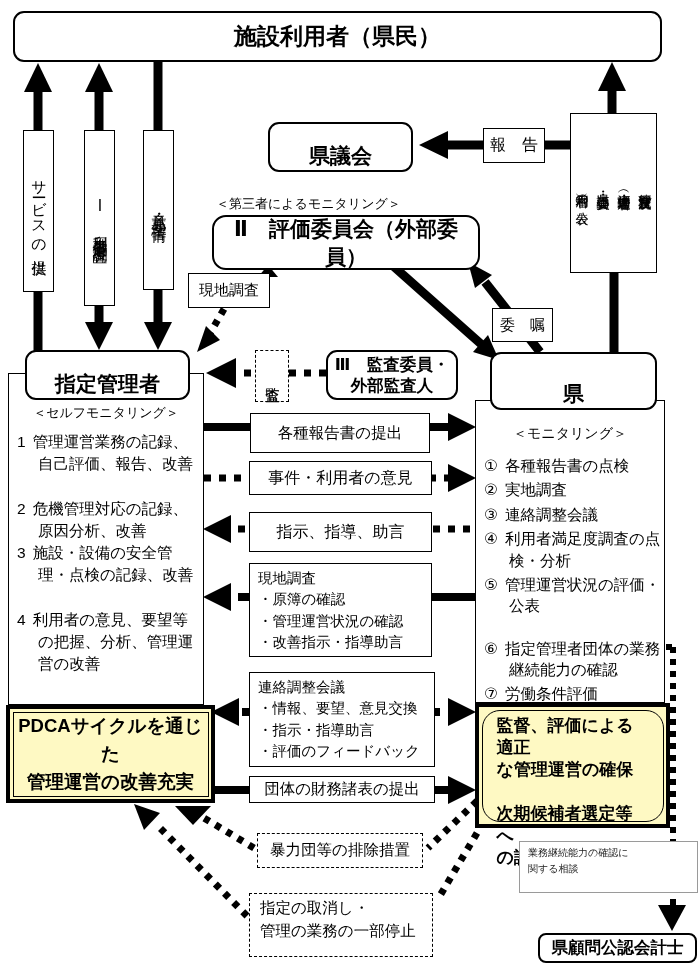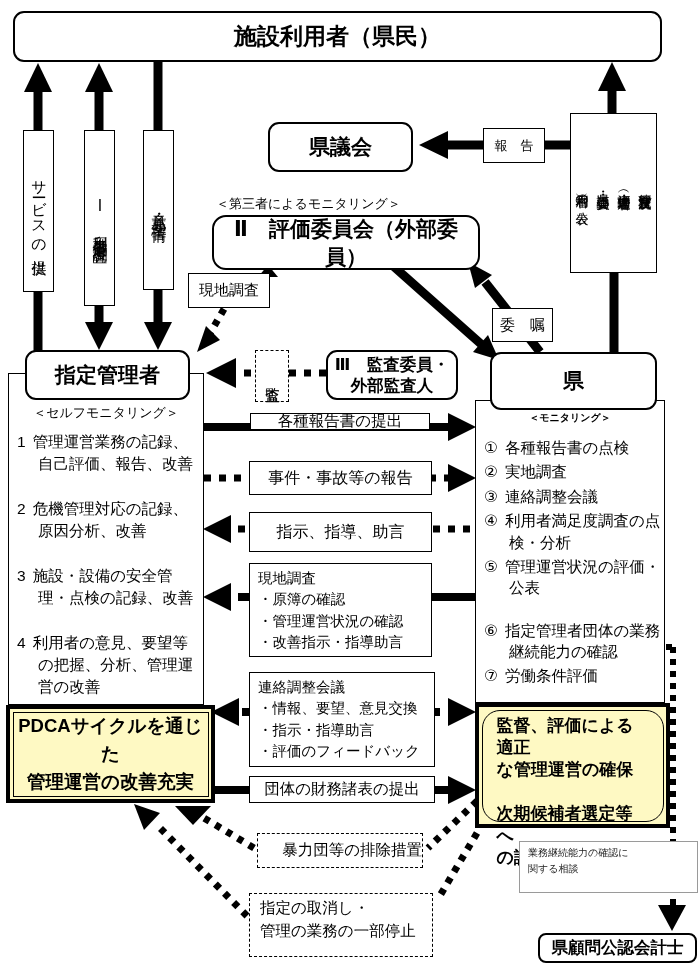--- a/index.html
+++ b/index.html
@@ -12,21 +12,21 @@
   .b25{border-width:2.5px;}
   .rounded{border-radius:11px;}
   .r14{border-radius:14px;}
   .dashed{border:1.5px dashed #000;}
   .gray{border:1.5px solid #9a9a9a;}
   .center{display:flex;align-items:center;justify-content:center;text-align:center;}
   .pre{white-space:pre-line;}
   .lbl{position:absolute;z-index:2;}
   .vwrap{display:flex;align-items:center;justify-content:center;}
   .vtext{writing-mode:vertical-rl;letter-spacing:2px;}
-  .big{font-size:21px;font-weight:600;}
+  .big{font-size:21px;font-weight:600;align-items:flex-end;}
   .dbox{position:absolute;border:4px solid #000;background:#fef9c3;box-sizing:border-box;z-index:2;display:flex;}
   .dbox .in{flex:1;border:1.5px solid #000;margin:2.5px;display:flex;box-sizing:border-box;}
   .num{margin-right:7px;}
   .li{padding-left:21px;text-indent:-21px;}
   svg line{stroke:#000;}
   svg polygon{fill:#000;stroke:none;}
 </style>
 </head>
 <body>
 
@@ -106,21 +106,21 @@
     <span class="vtext">Ⅰ 利用者満足度調査</span>
   </div>
   <div class="box thin vwrap" style="left:143px;top:130px;width:31px;height:160px;font-size:15px;">
     <span class="vtext">意見・要望・苦情</span>
   </div>
 
   <div class="box rounded b2 center big" style="left:268px;top:122px;width:145px;height:50px;">
     <span>県議会</span>
   </div>
 
-  <div class="box thin center" style="left:483px;top:128px;width:62px;height:35px;font-size:13px;">
+  <div class="box thin center" style="left:483px;top:128px;width:62px;height:35px;font-size:16px;">
     <span>報　告</span>
   </div>
 
   <div class="box vwrap" style="left:570px;top:113px;width:87px;height:160px;font-size:13px;">
     <span class="pre" style="writing-mode:vertical-rl;line-height:21px;letter-spacing:0.5px;">管理運営状況及び
 評価（指定管理者・
 県・評価委員会・
 利用者）の公表</span>
   </div>
 
@@ -147,34 +147,34 @@
     <span class="pre">Ⅲ　監査委員・
 外部監査人</span>
   </div>
 
   <div class="box thin" style="left:8px;top:373px;width:196px;height:332px;">
     <div style="margin-top:30px;text-align:center;font-size:13px;">＜セルフモニタリング＞</div>
     <div style="padding:9px 4px 0 8px;font-size:15.5px;line-height:1.42;">
       <div class="li" style="margin-bottom:23px;">
         <span class="num">1</span><span>管理運営業務の記録、自己評価、報告、改善</span>
       </div>
-      <div class="li" style="margin-bottom:23px;">
+      <div class="li" style="">
         <span class="num">2</span><span>危機管理対応の記録、原因分析、改善</span>
       </div>
       <div class="li" style="margin-bottom:23px;">
         <span class="num">3</span><span>施設・設備の安全管理・点検の記録、改善</span>
       </div>
       <div class="li">
         <span class="num">4</span><span>利用者の意見、要望等の把握、分析、管理運営の改善</span>
       </div>
     </div>
   </div>
 
   <div class="box thin" style="left:475px;top:400px;width:190px;height:303px;">
-    <div style="margin-top:10px;text-align:center;font-size:10px;font-weight:bold;">＜モニタリング＞</div>
+    <div style="margin-top:24px;text-align:center;font-size:14px;">＜モニタリング＞</div>
     <div style="padding:12px 2px 0 8px;font-size:15.5px;line-height:1.38;">
       <div class="li" style="padding-left:25px;text-indent:-25px;margin-bottom:3px;">
         <span class="num">①</span><span>各種報告書の点検</span>
       </div>
       <div class="li" style="padding-left:25px;text-indent:-25px;margin-bottom:3px;">
         <span class="num">②</span><span>実地調査</span>
       </div>
       <div class="li" style="padding-left:25px;text-indent:-25px;margin-bottom:3px;">
         <span class="num">③</span><span>連絡調整会議</span>
       </div>
@@ -194,46 +194,46 @@
   </div>
 
   <div class="box rounded b2 center big" style="left:25px;top:350px;width:165px;height:50px;">
     <span>指定管理者</span>
   </div>
 
   <div class="box rounded b2 center big" style="left:490px;top:352px;width:167px;height:58px;">
     <span>県</span>
   </div>
 
-  <div class="box thin center" style="left:250px;top:413px;width:180px;height:17px;font-size:15.5px;">
+  <div class="box thin center" style="left:250px;top:413px;width:180px;height:40px;font-size:15.5px;">
     <span>各種報告書の提出</span>
   </div>
   <div class="box thin center" style="left:249px;top:461px;width:183px;height:34px;font-size:16px;">
-    <span>事件・事故等の報告</span>
+    <span>事件・利用者の意見</span>
   </div>
   <div class="box thin center" style="left:249px;top:512px;width:183px;height:40px;font-size:16px;">
     <span>指示、指導、助言</span>
   </div>
   <div class="box thin" style="left:249px;top:563px;width:183px;height:94px;font-size:14.5px;line-height:1.48;padding:4px 8px;">
     <span class="pre">現地調査
 ・原簿の確認
 ・管理運営状況の確認
 ・改善指示・指導助言</span>
   </div>
   <div class="box thin" style="left:249px;top:672px;width:186px;height:95px;font-size:14.5px;line-height:1.48;padding:4px 8px;">
     <span class="pre">連絡調整会議
 ・情報、要望、意見交換
 ・指示・指導助言
 ・評価のフィードバック</span>
   </div>
   <div class="box thin center" style="left:249px;top:776px;width:186px;height:27px;font-size:15.5px;">
     <span>団体の財務諸表の提出</span>
   </div>
 
-  <div class="box dashed center" style="left:257px;top:833px;width:166px;height:35px;font-size:15.5px;justify-content:flex-end;">
+  <div class="box dashed center" style="left:257px;top:833px;width:166px;height:35px;font-size:15.5px;">
     <span>暴力団等の排除措置</span>
   </div>
   <div class="box dashed" style="left:249px;top:893px;width:184px;height:64px;font-size:15.5px;line-height:1.5;padding:2px 10px;">
     <span class="pre">指定の取消し・
 管理の業務の一部停止</span>
   </div>
 
   <div class="dbox" style="left:6px;top:705px;width:209px;height:98px;">
     <div class="in center" style="font-size:18.5px;font-weight:600;line-height:1.5;">
       <span class="pre">PDCAサイクルを通じた

